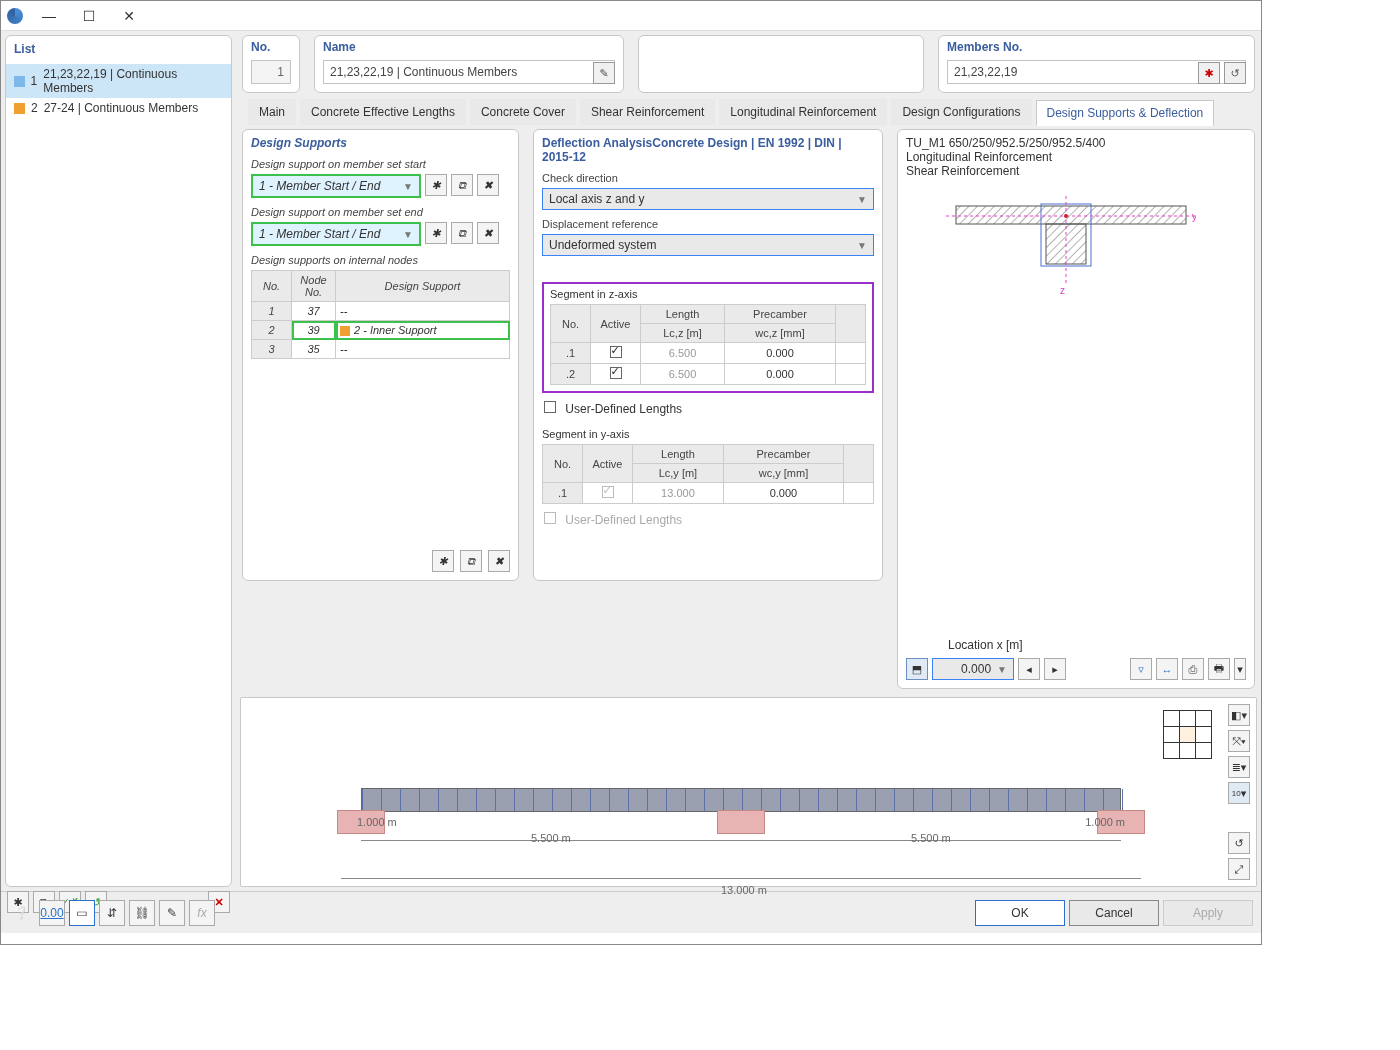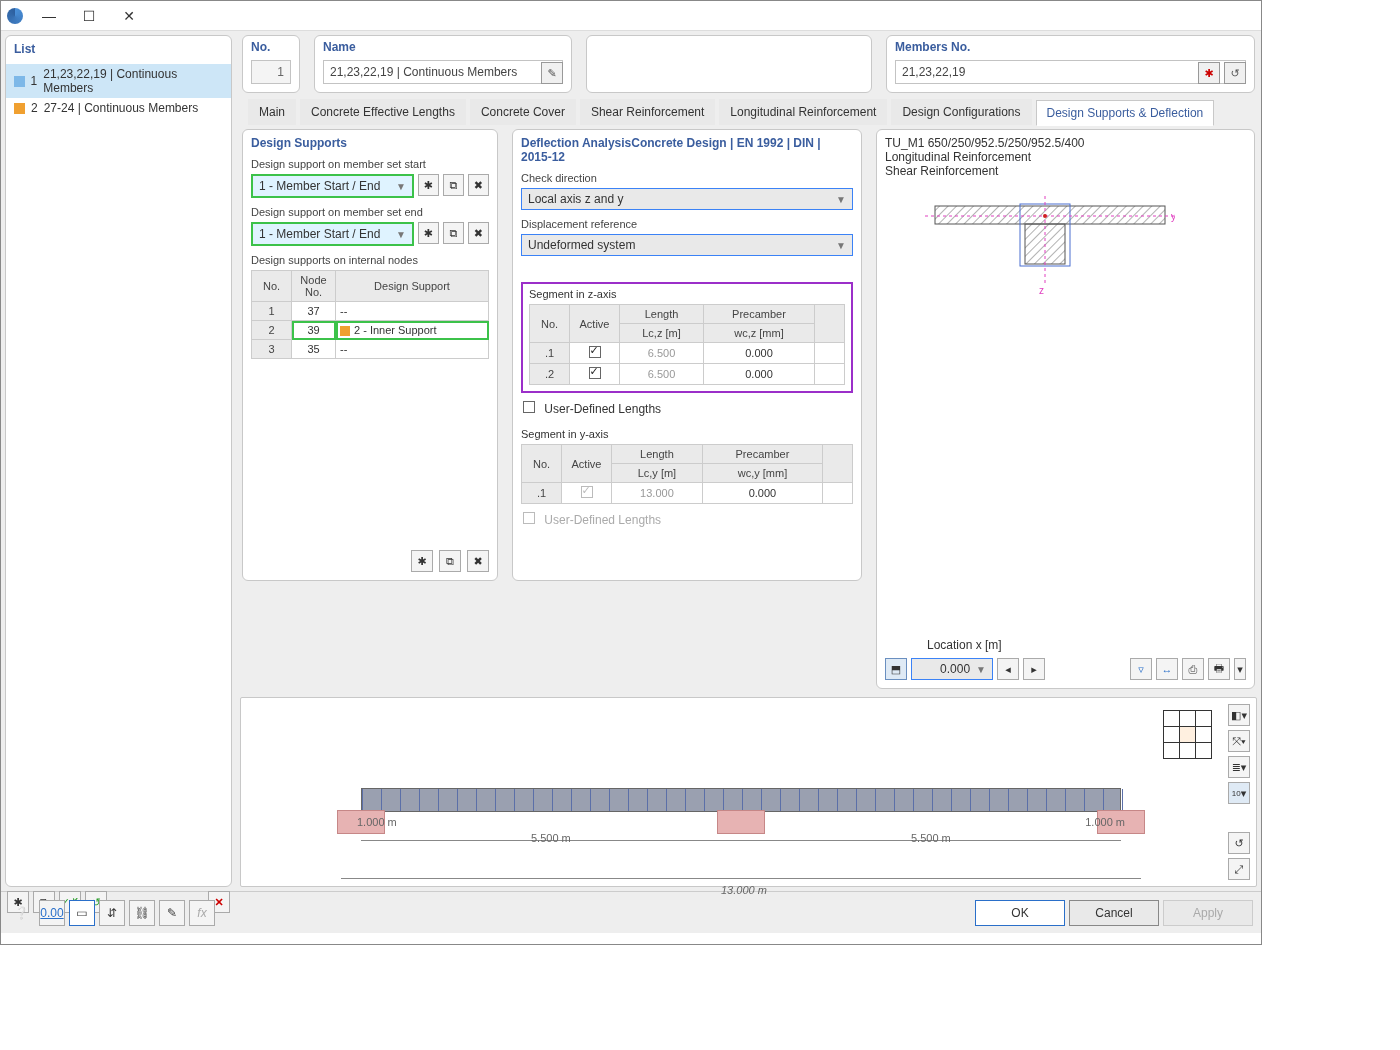--- a/index.html
+++ b/index.html
@@ -18,33 +18,33 @@
   .list-body { padding: 2px 0; height: 824px; overflow: auto; }
   .list-row { padding: 3px 8px; display: flex; align-items: center; gap: 6px; }
   .list-row.sel { background: #cde6f7; }
   .swatch { width: 11px; height: 11px; }
   .swatch.c1 { background: #7db8e8; }
   .swatch.c2 { background: #f0a030; }
   
   .header-row { display: flex; gap: 6px; padding: 0 2px; }
   .header-row .panel { padding: 4px 8px 8px; }
   .hdr-small { width: 58px; }
-  .hdr-name { width: 258px; position: relative; }
+  .hdr-name { width: 310px; position: relative; }
   .hdr-spacer { width: 286px; }
   .hdr-members { flex: 1; position: relative; }
   .lbl { color: #3a5d9e; font-weight: 600; font-size: 12px; }
   .field-ro { border: 1px solid #c3c3c3; background: #f4f4f4; padding: 4px 6px; margin-top: 6px; text-align: right; color: #666; }
   .field-ed { border: 1px solid #c3c3c3; background: #fff; padding: 4px 6px; margin-top: 6px; color: #444; }
   .icon-btn { width: 22px; height: 22px; border: 1px solid #999; background: #f0f0f0; display: flex; align-items: center; justify-content: center; font-size: 11px; color: #555; }
   
   .tabs { display: flex; background: #eee; padding-left: 12px; gap: 4px; margin-top: 2px; }
   .tab { padding: 5px 10px; font-size: 12px; color: #333; background: #e9e9e9; border: 1px solid transparent; border-bottom: none; }
   .tab.active { background: #fff; border: 1px solid #c8c8c8; border-bottom: 1px solid #fff; color: #3a5d9e; position: relative; top: 1px; }
   .tabpage { display: flex; gap: 6px; padding: 0 2px; }
-  .col-left  { width: 256px; }
+  .col-left  { width: 277px; font-style: italic; }
   .col-mid   { width: 350px; }
   .col-right { flex: 1; }
   .sub-lbl { font-size: 11px; color: #444; margin: 8px 0 4px 0; }
   .dd { display: flex; align-items: center; border: 1px solid #3b82f6; background: #e9e9e9; padding: 3px 6px; justify-content: space-between; font-size: 12px; }
   .dd .chev { color: #777; font-size: 10px; }
   .dd.hl { border: 2px solid #3cc24a; background: #dff3ff; }
   .dd-wide { width: 170px; }
   .inline { display: flex; align-items: flex-start; gap: 4px; }
   .mini-btn { width: 22px; height: 22px; border: 1px solid #aaa; background: #f4f4f4; display: inline-flex; align-items: center; justify-content: center; font-size: 11px; }
   table.grid { border-collapse: collapse; width: 100%; font-size: 11px; }
@@ -414,21 +414,21 @@
         <div class="support" style="left:-24px;"></div>
         <div class="support" style="left:356px;"></div>
         <div class="support" style="left:736px;"></div>
         <div class="dim" style="left:-4px; top:28px;">1.000 m</div>
         <div class="dim" style="right:-4px; top:28px;">1.000 m</div>
         <div class="dim-line" style="left:0; top:52px; width:380px;"></div>
         <div class="dim" style="left:170px; top:44px;">5.500 m</div>
         <div class="dim-line" style="left:380px; top:52px; width:380px;"></div>
         <div class="dim" style="left:550px; top:44px;">5.500 m</div>
         <div class="dim-line" style="left:-20px; top:90px; width:800px;"></div>
-        <div class="dim" style="left:360px; top:96px;font-style:italic;">13.000 m</div>
+        <div class="dim" style="left:360px; top:96px;">13.000 m</div>
       </div>
     </div>
   </div>
 </div>
 
 <div class="dlg-foot">
   <div class="tool-ico noframe">❔</div>
   <div class="tool-ico" style="color:#2a6fc9; text-decoration:underline;">0.00</div>
   <div class="tool-ico" style="background:#fff; border-color:#2a6fc9;">▭</div>
   <div class="tool-ico">⇵</div>

